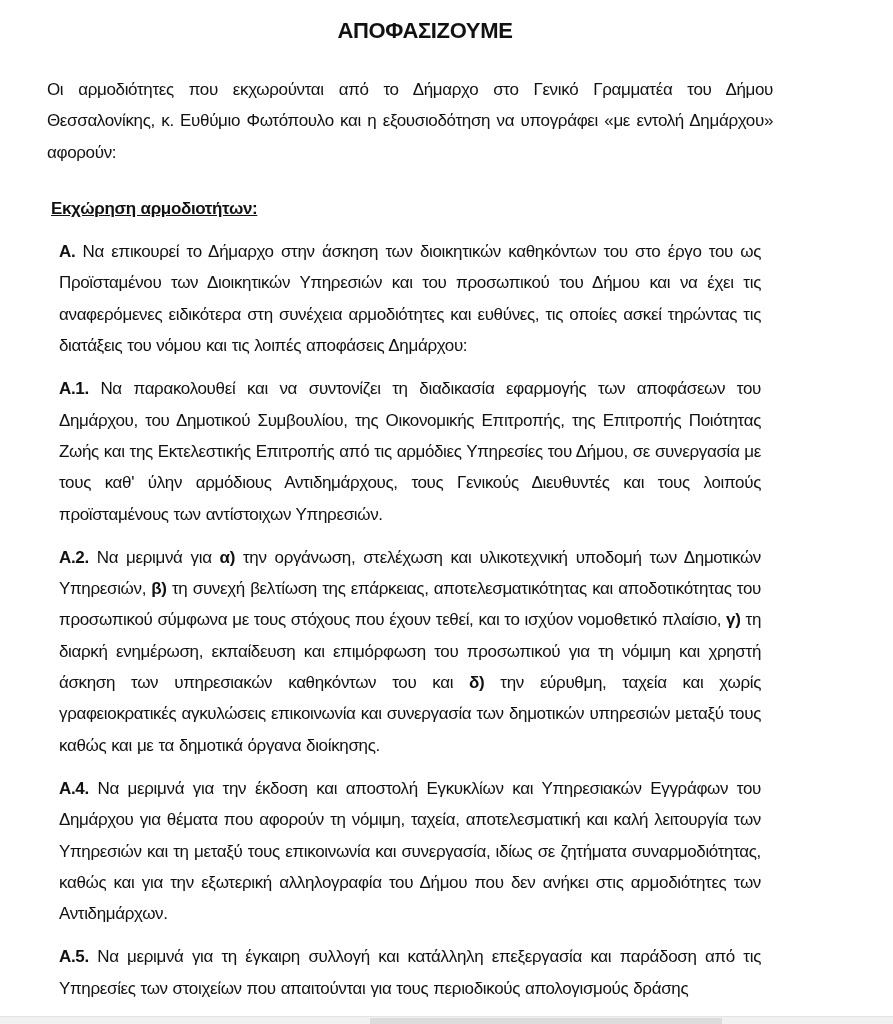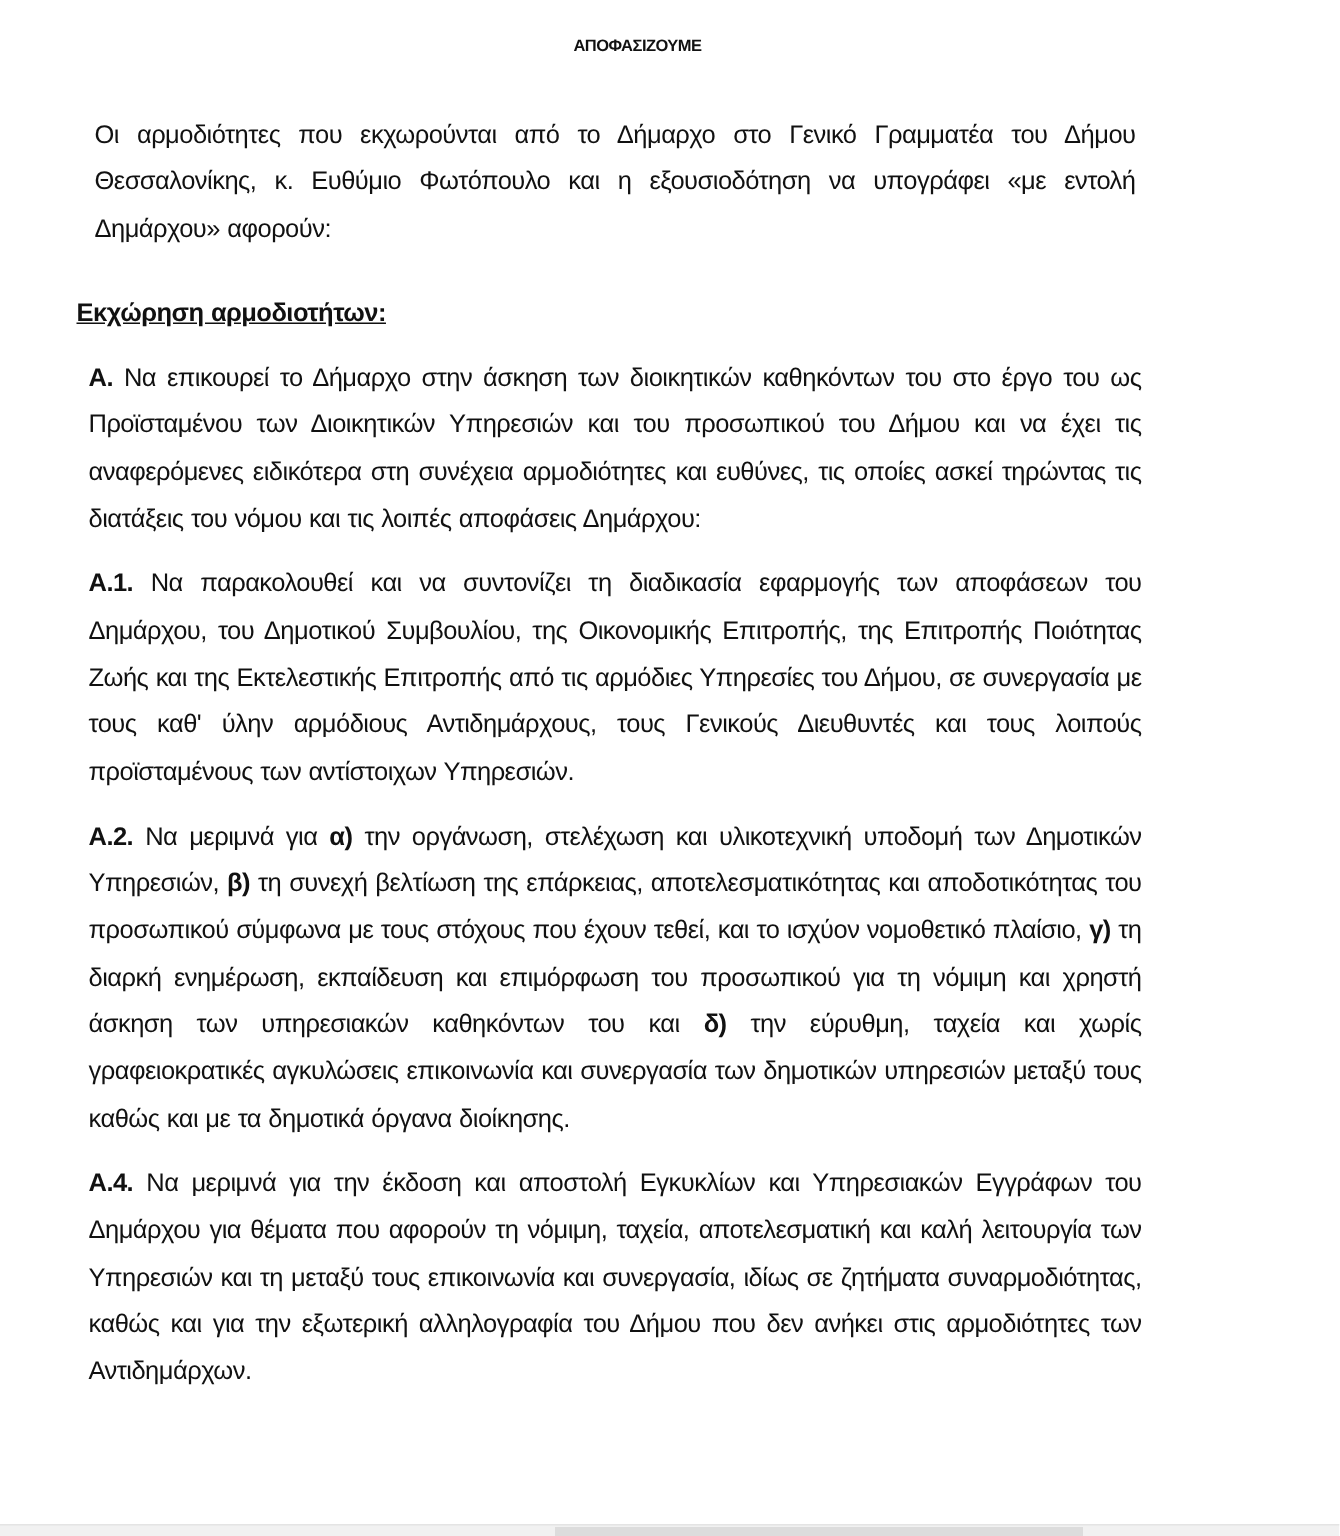--- a/index.html
+++ b/index.html
@@ -30,29 +30,29 @@
     top: 18px;
     width: 726px;
     font-size: 17px;
     line-height: 31.3px;
     letter-spacing: -0.35px;
     word-spacing: 0.5px;
   }
   .title {
     text-align: center;
     font-weight: bold;
-    font-size: 11px;
+    font-size: 22px;
     line-height: 26px;
     margin: 0 0 30px 0;
     padding-left: 30px;
   }
   .para {
     text-align: justify;
     text-align-last: left;
-    margin: 16px;
+    margin: 0;
   }
   .intro {
     margin-bottom: 25px;
   }
   .section-heading {
     font-weight: bold;
     text-decoration: underline;
     margin: 4px;
   }
   .item {
@@ -105,18 +105,22 @@
     </p>
 
     <p class="item"><span class="label">Α.2.</span> <span>Να μεριμνά για </span><span class="b">α)</span><span> την οργάνωση, στελέχωση και υλικοτεχνική υποδομή των Δημοτικών Υπηρεσιών, </span><span class="b">β)</span><span> τη συνεχή βελτίωση της επάρκειας, αποτελεσματικότητας και αποδοτικότητας του προσωπικού σύμφωνα με τους στόχους που έχουν τεθεί, και το ισχύον νομοθετικό πλαίσιο, </span><span class="b">γ)</span><span> τη διαρκή ενημέρωση, εκπαίδευση και επιμόρφωση του προσωπικού για τη νόμιμη και χρηστή άσκηση των υπηρεσιακών καθηκόντων του και </span><span class="b">δ)</span><span> την εύρυθμη, ταχεία και χωρίς γραφειοκρατικές αγκυλώσεις επικοινωνία και συνεργασία των δημοτικών υπηρεσιών μεταξύ τους καθώς και με τα δημοτικά όργανα διοίκησης.</span></p>
 
 
     <p class="item">
       <span class="label">Α.4.</span>
       <span>Να μεριμνά για την έκδοση και αποστολή Εγκυκλίων και Υπηρεσιακών Εγγράφων του Δημάρχου για θέματα που αφορούν τη νόμιμη, ταχεία, αποτελεσματική και καλή λειτουργία των Υπηρεσιών και τη μεταξύ τους επικοινωνία και συνεργασία, ιδίως σε ζητήματα συναρμοδιότητας, καθώς και για την εξωτερική αλληλογραφία του Δήμου που δεν ανήκει στις αρμοδιότητες των Αντιδημάρχων.</span>
     </p>
 
+    <p class="item">
+      <span class="label">Α.5.</span>
+      <span>Να μεριμνά για τη έγκαιρη συλλογή και κατάλληλη επεξεργασία και παράδοση από τις Υπηρεσίες των στοιχείων που απαιτούνται για τους περιοδικούς απολογισμούς δράσης</span>
+    </p>
   </div>
 </div>
 
 <div class="hscroll">
   <div class="hscroll-thumb"></div>
 </div>
 
 </body></html>

